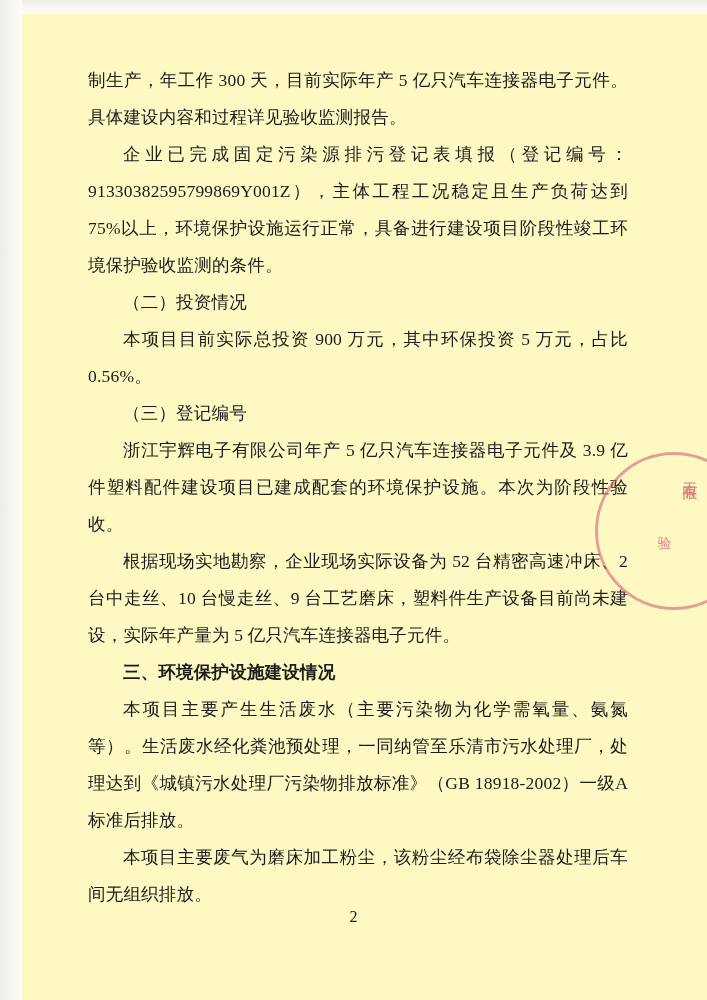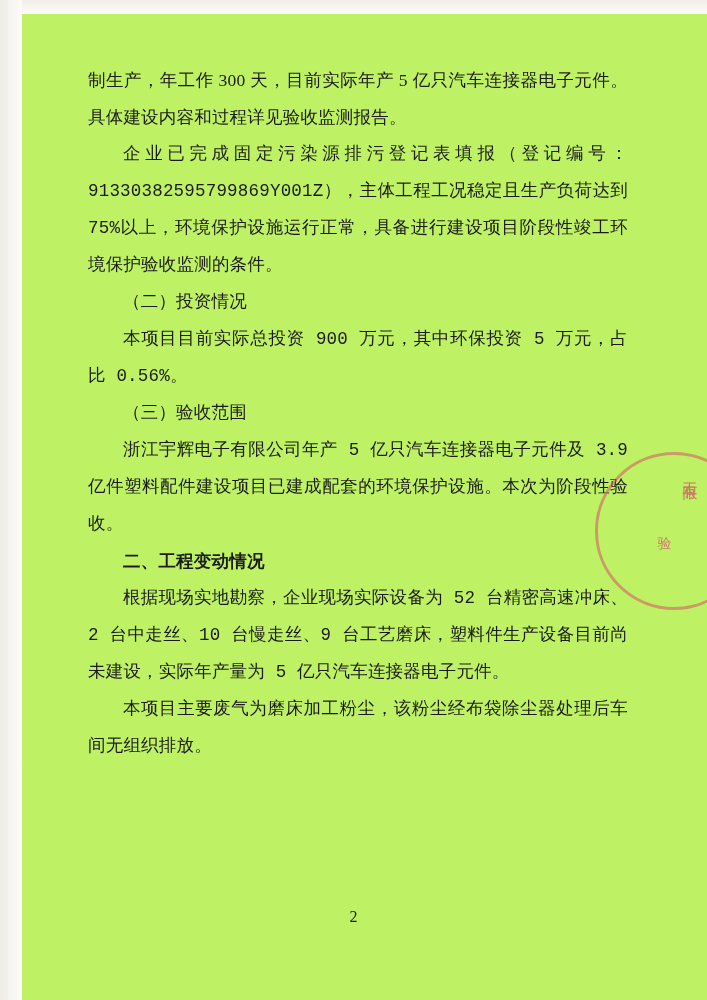--- a/index.html
+++ b/index.html
@@ -10,21 +10,21 @@
     width: 707px;
     height: 1000px;
     background: #ffffff;
     font-family: "Liberation Serif", "DejaVu Serif", serif;
     position: relative;
     overflow: hidden;
   }
   .page {
     position: absolute;
     inset: 0;
-    background: #bef264;
+    background: #fef9c3;
   }
   
   .edge-left {
     position: absolute;
     left: 0; top: 0; bottom: 0;
     width: 22px;
     background: linear-gradient(to right, #efece6, #fdfcfa);
     pointer-events: none;
   }
   .edge-top {
@@ -44,21 +44,20 @@
     margin: 0 0 0 0;
     font-size: 17.5px;
     line-height: 37px;
     color: #1b1b1b;
     text-align: justify;
     text-justify: inter-ideograph;
     letter-spacing: 0.2px;
   }
   .indent {
     text-indent: 2em;
-    font-family: Liberation Mono, monospace;
   }
   .heading {
     text-indent: 2em;
     font-weight: bold;
   }
   .block {
     margin-bottom: 0px;
   }
   .pagenum {
     position: absolute;
@@ -115,24 +114,25 @@
 
 <div class="page">
   <div class="edge-top"></div>
   <div class="edge-left"></div>
 
   <div class="content">
     <p class="block">制生产，年工作 300 天，目前实际年产 5 亿只汽车连接器电子元件。具体建设内容和过程详见验收监测报告。</p>
     <p class="block indent">企业已完成固定污染源排污登记表填报（登记编号：91330382595799869Y001Z），主体工程工况稳定且生产负荷达到 75%以上，环境保护设施运行正常，具备进行建设项目阶段性竣工环境保护验收监测的条件。</p>
     <p class="block indent">（二）投资情况</p>
     <p class="block indent">本项目目前实际总投资 900 万元，其中环保投资 5 万元，占比 0.56%。</p>
-    <p class="block indent">（三）验收范围</p>
+    <p class="block indent">（三）登记编号</p>
     <p class="block indent">浙江宇辉电子有限公司年产 5 亿只汽车连接器电子元件及 3.9 亿件塑料配件建设项目已建成配套的环境保护设施。本次为阶段性验收。</p>
-    <p class="block heading">二、工程变动情况</p>
     <p class="block indent">根据现场实地勘察，企业现场实际设备为 52 台精密高速冲床、2 台中走丝、10 台慢走丝、9 台工艺磨床，塑料件生产设备目前尚未建设，实际年产量为 5 亿只汽车连接器电子元件。</p>
+    <p class="block heading">三、环境保护设施建设情况</p>
+    <p class="block indent">本项目主要产生生活废水（主要污染物为化学需氧量、氨氮等）。生活废水经化粪池预处理，一同纳管至乐清市污水处理厂，处理达到《城镇污水处理厂污染物排放标准》（GB 18918-2002）一级A标准后排放。</p>
     <p class="block indent">本项目主要废气为磨床加工粉尘，该粉尘经布袋除尘器处理后车间无组织排放。</p>
   </div>
 
   <div class="seal"></div>
   <div class="seal-text">工有限</div>
   <div class="seal-text2">验</div>
 
   <div class="pagenum">2</div>
 </div>
 

